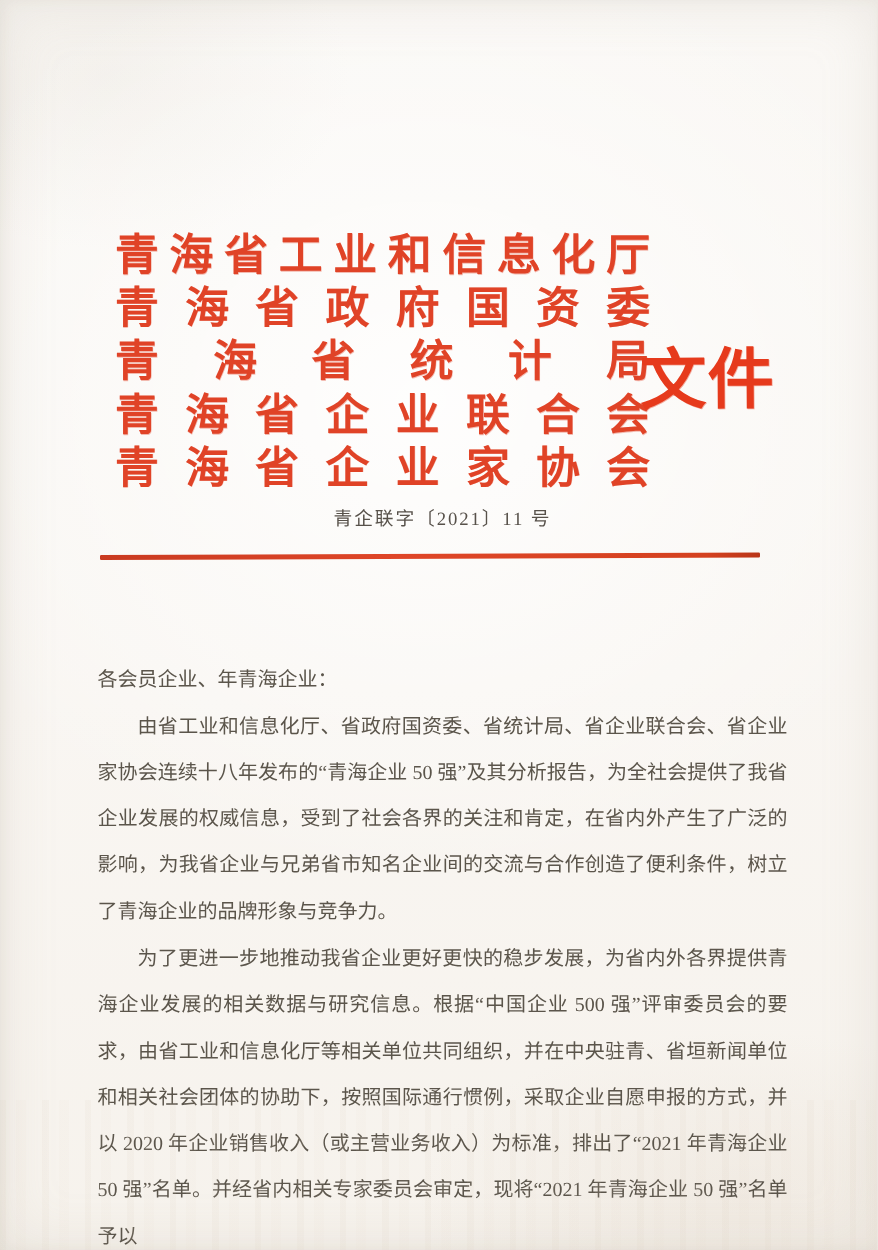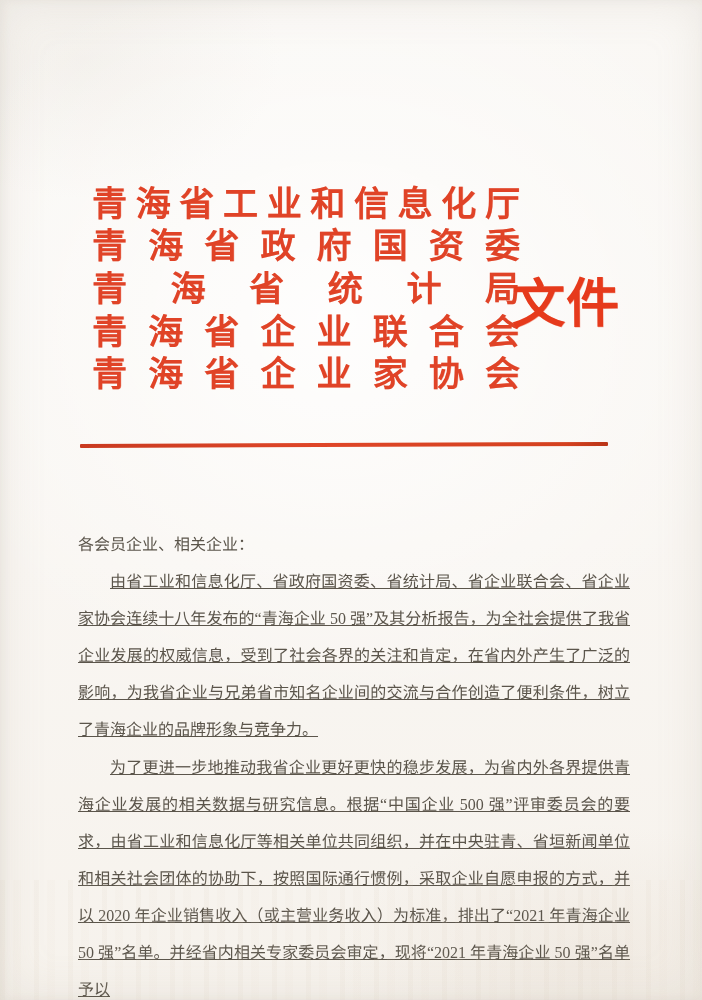--- a/index.html
+++ b/index.html
@@ -110,21 +110,20 @@
     font-size: 16px;
     line-height: 37.1px;
     text-align: justify;
     color: #5b554b;
   }
   .doc-body p {
     margin: 0;
   }
   .doc-body p.indent {
     text-indent: 2em;
-    text-decoration: underline;
   }
 </style>
 </head>
 <body>
 
 <div class="page">
 
   <div class="letterhead">
     <div class="org-lines">
       <div class="org-line">
@@ -174,23 +173,24 @@
           <span>企</span>
           <span>业</span>
           <span>家</span>
           <span>协</span>
           <span>会</span>
         </div>
     </div>
     <div class="doc-type">文件</div>
   </div>
 
+  <div class="doc-number">青企联字〔2021〕11 号</div>
 
   <div class="red-rule"></div>
 
 
   <div class="doc-body">
-    <p>各会员企业、相关企业：</p>
+    <p>各会员企业、年青海企业：</p>
     <p class="indent">由省工业和信息化厅、省政府国资委、省统计局、省企业联合会、省企业家协会连续十八年发布的“青海企业 50 强”及其分析报告，为全社会提供了我省企业发展的权威信息，受到了社会各界的关注和肯定，在省内外产生了广泛的影响，为我省企业与兄弟省市知名企业间的交流与合作创造了便利条件，树立了青海企业的品牌形象与竞争力。</p>
     <p class="indent">为了更进一步地推动我省企业更好更快的稳步发展，为省内外各界提供青海企业发展的相关数据与研究信息。根据“中国企业 500 强”评审委员会的要求，由省工业和信息化厅等相关单位共同组织，并在中央驻青、省垣新闻单位和相关社会团体的协助下，按照国际通行惯例，采取企业自愿申报的方式，并以 2020 年企业销售收入（或主营业务收入）为标准，排出了“2021 年青海企业 50 强”名单。并经省内相关专家委员会审定，现将“2021 年青海企业 50 强”名单予以</p>
   </div>
 
 </div>
 
 </body></html>

